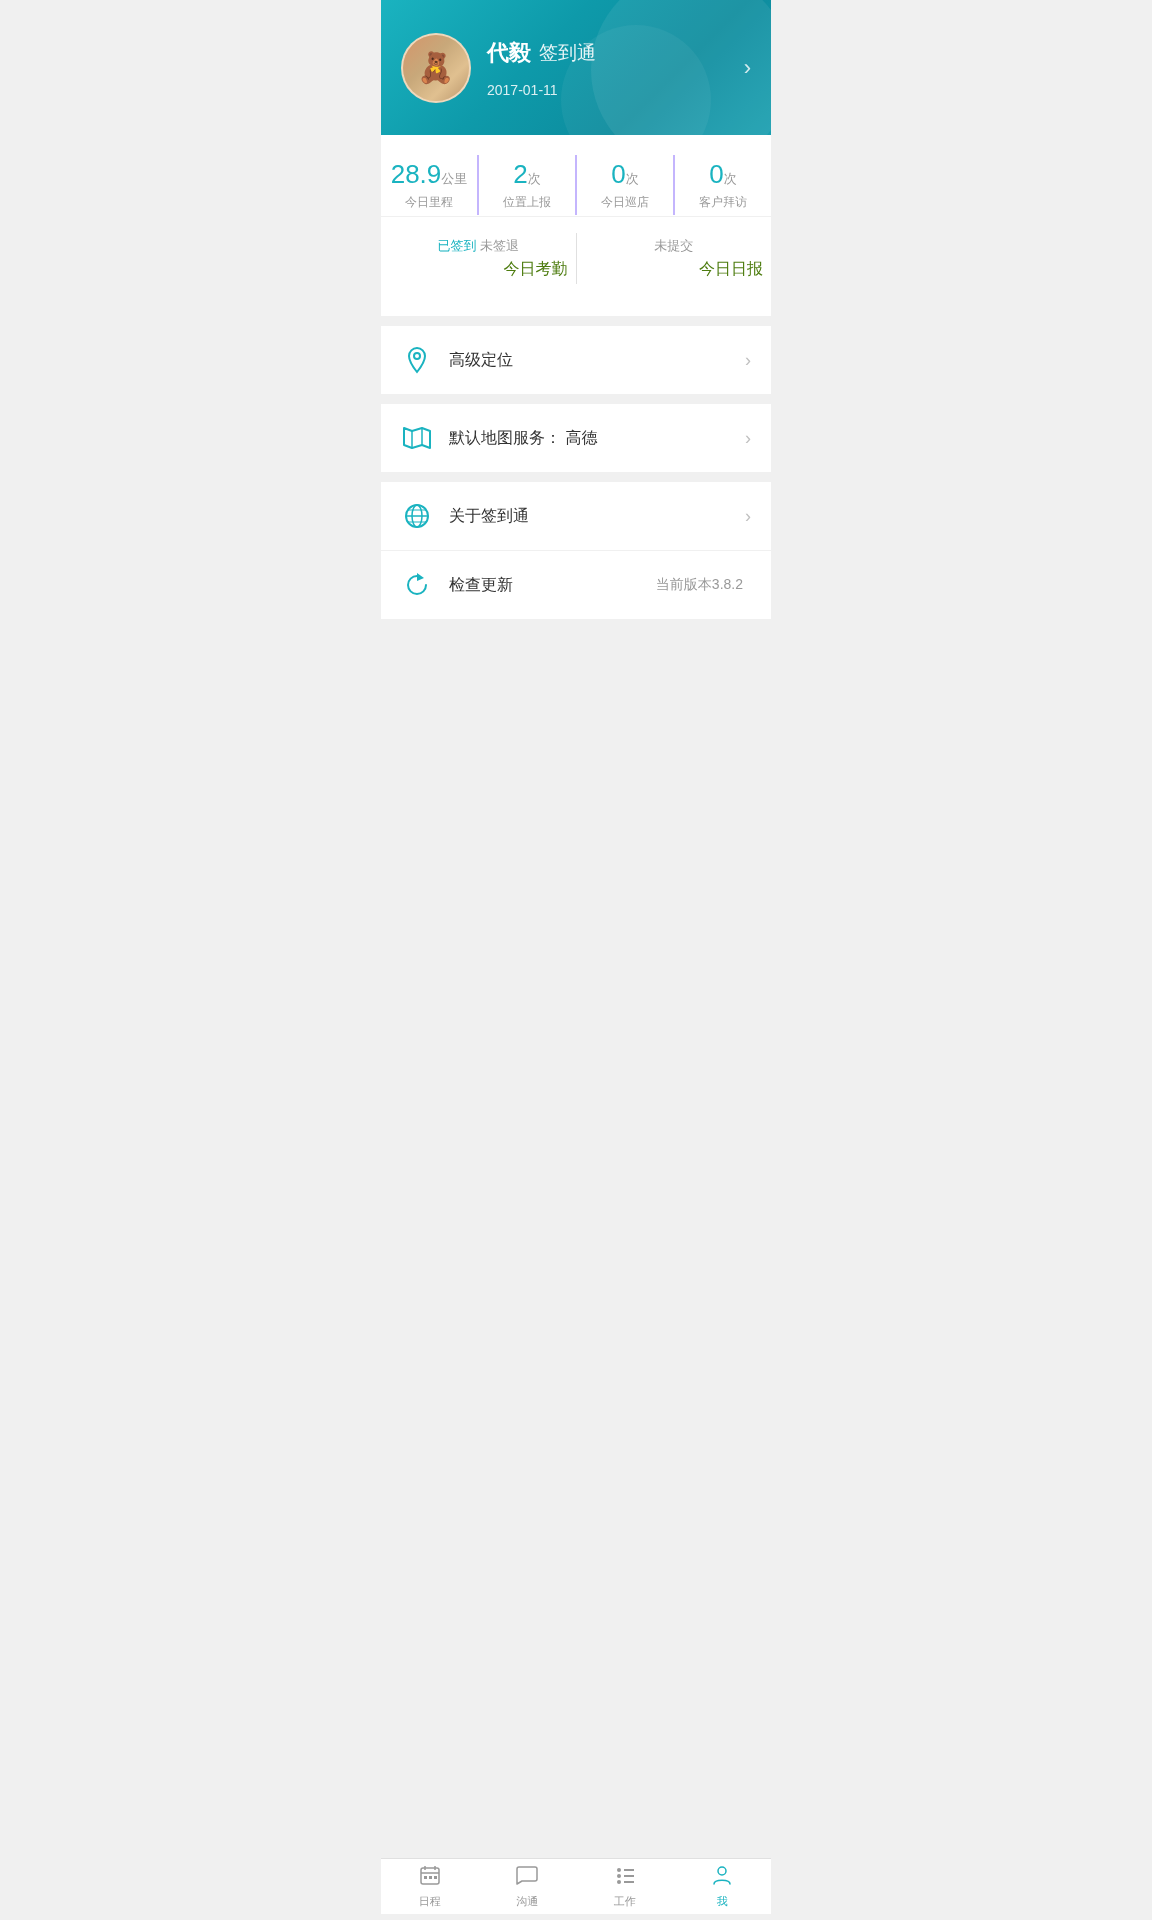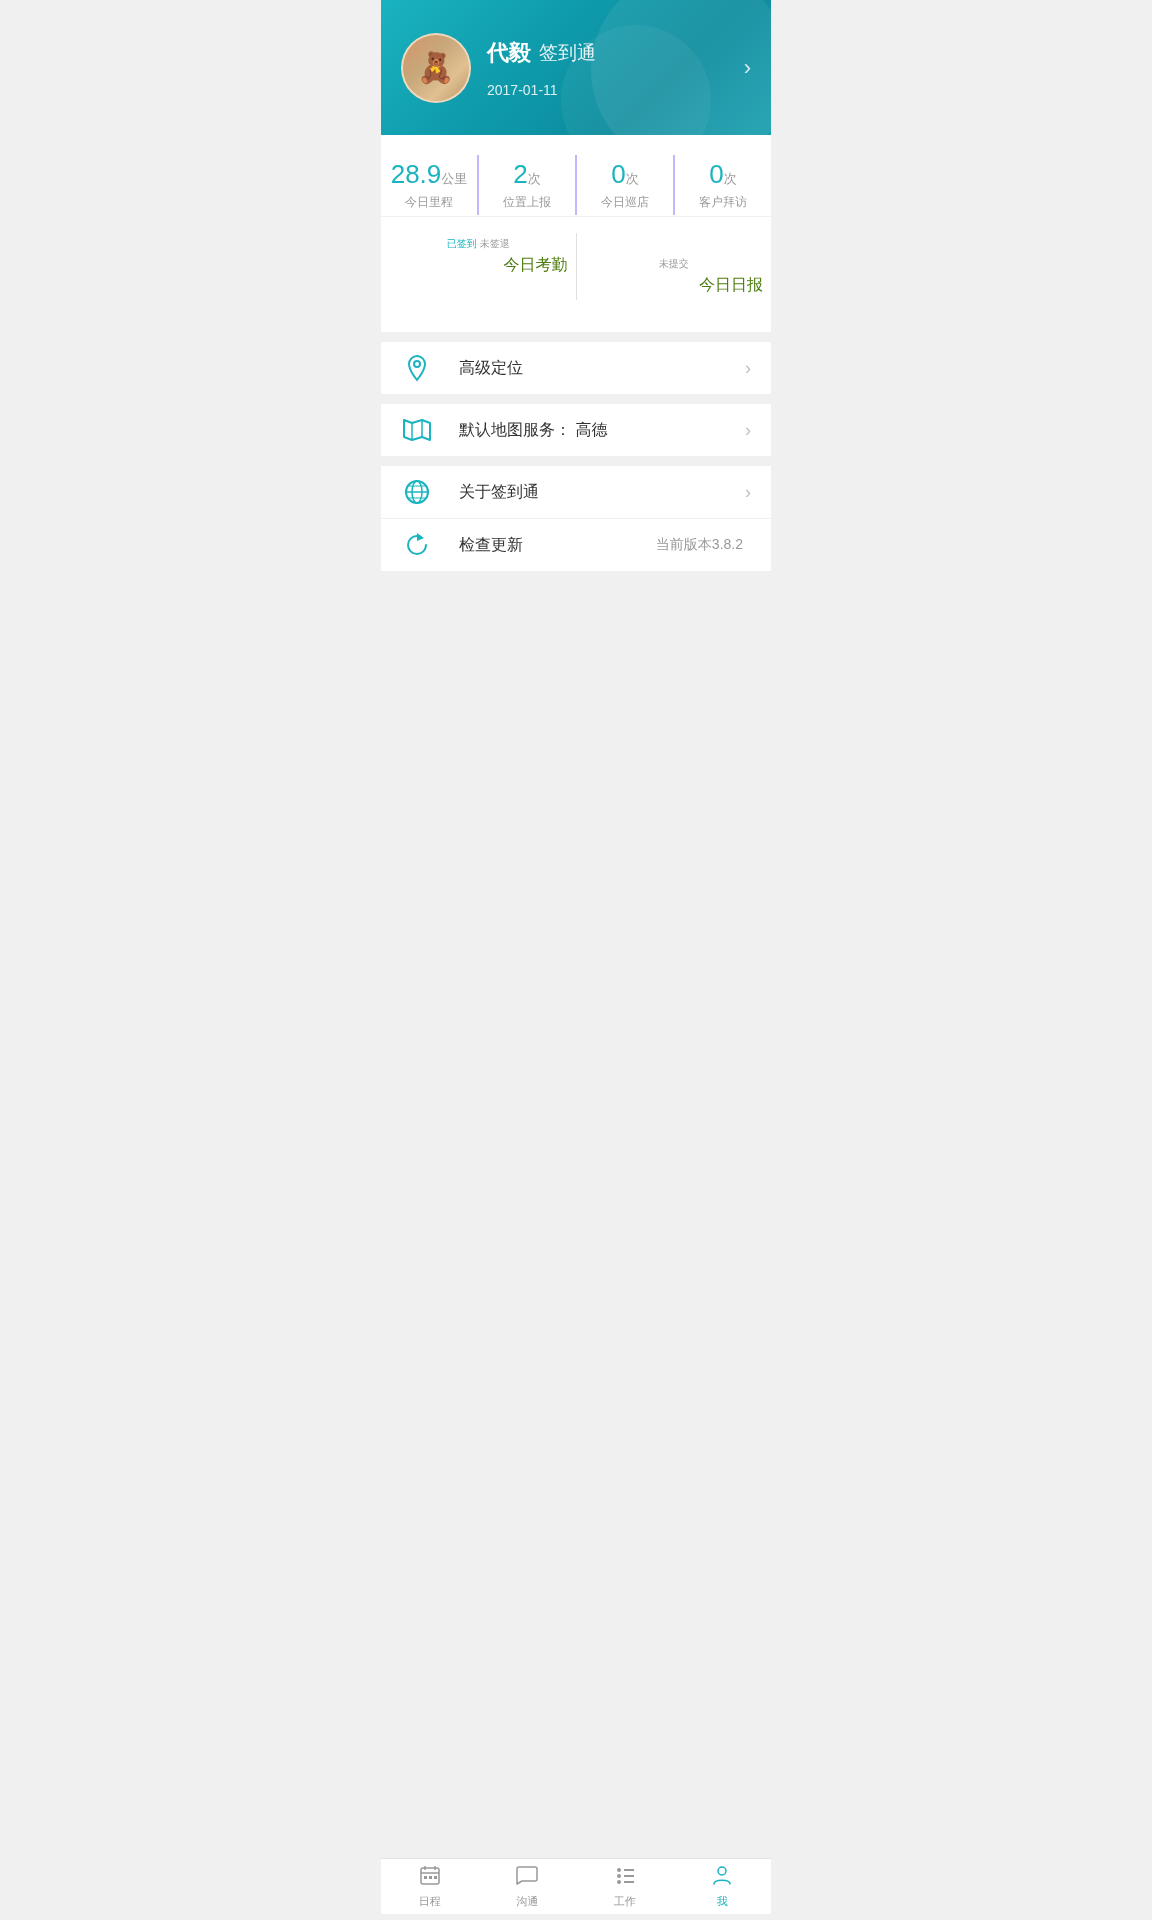--- a/index.html
+++ b/index.html
@@ -151,23 +151,23 @@
       display: flex;
       padding: 16px 0;
       border-top: 1px solid #f0f0f0;
     }
     .attend-item {
       flex: 1;
       text-align: center;
       padding: 4px 8px;
       border-right: 1px solid #e0e0e0;
     }
-    .attend-item:last-child { border-right: none; margin-top: 20px; }
+    .attend-item:last-child { border-right: none; }
     .attend-status {
-      font-size: 10px;
+      font-size: 13px;
     }
     .attend-status .signed { color: #1ab3c0; }
     .attend-status .unsigned { color: #999; }
     .attend-label {
       font-size: 16px;
       color: #4d7c0f;
       margin-top: 4px;
       text-align: right;
     }
 
@@ -177,25 +177,24 @@
       background: #f0f0f0;
     }
 
     
     .menu-section {
       background: white;
     }
     .menu-item {
       display: flex;
       align-items: center;
-      padding: 10px 20px;
+      padding: 18px 20px;
       border-bottom: 1px solid #f0f0f0;
       background: white;
       cursor: pointer;
-      gap: 10px;
     }
     .menu-item:last-child { border-bottom: none; }
     .menu-icon {
       width: 32px; height: 32px;
       display: flex; align-items: center; justify-content: center;
       flex-shrink: 0;
       margin-right: 16px;
     }
     .menu-label {
       flex: 1;

